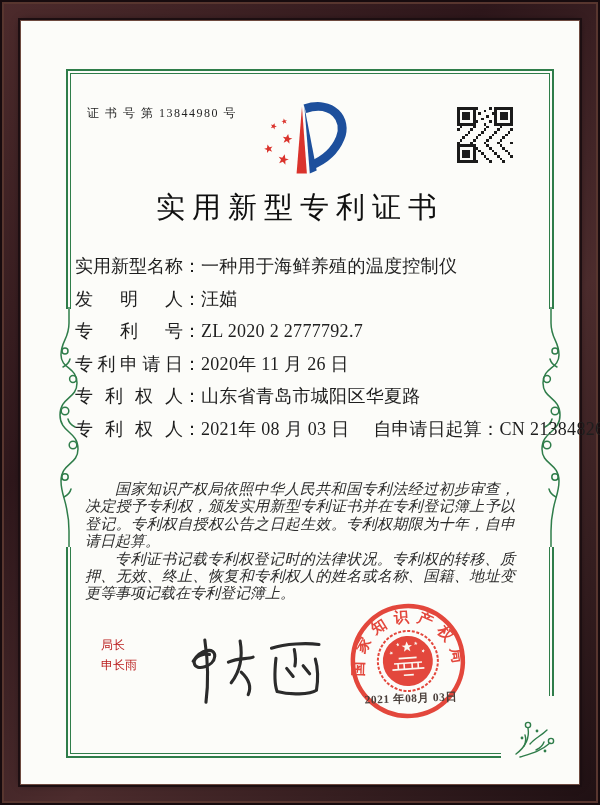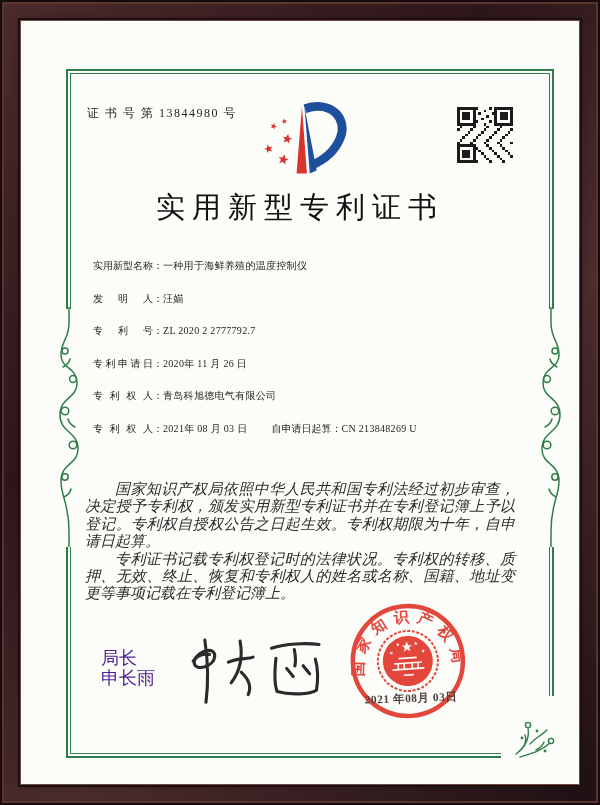--- a/index.html
+++ b/index.html
@@ -21,32 +21,32 @@
   .cover{position:absolute;background:var(--paper)}
   .orn{position:absolute;color:var(--border-green)}
   
   .cert-no{position:absolute;left:66px;top:84px;font-size:12px;letter-spacing:1.5px;color:#1f1f1f}
   .logo{position:absolute;left:231px;top:74px;width:98px;height:88px}
   .qr{position:absolute;left:436px;top:86px;width:56px;height:56px}
   .qr svg{width:100%;height:100%;fill:#1b1b1b;shape-rendering:crispEdges}
   .title{position:absolute;left:0;top:167px;width:100%;text-align:center;
     font-size:29px;font-weight:400;letter-spacing:7px;color:#101010}
   
-  .fields{position:absolute;left:72px;top:238px;right:36px;font-size:10px;color:#1e1e1e}
+  .fields{position:absolute;left:54px;top:238px;right:36px;font-size:18px;color:#1e1e1e}
   .frow{height:32.5px;line-height:14px;white-space:nowrap}
   .flabel{display:inline-block;width:6em;text-align:justify;text-align-last:justify;vertical-align:top}
   .fcolon{display:inline-block;vertical-align:top}
   .fvalue{display:inline-block;vertical-align:top;letter-spacing:.3px}
   .grant-gap{display:inline-block;width:24px}
   
   .paras{position:absolute;left:64px;right:64px;top:460px;font-size:15px;
     line-height:17.4px;text-align:justify;font-style:italic;color:#2b2b2b}
   .paras p{text-indent:2em}
   
-  .signer{position:absolute;left:80px;top:628px;font-size:18px;line-height:19.5px;color:#4c1d95}
+  .signer{position:absolute;left:80px;top:615px;font-size:12px;line-height:19.5px;color:#b91c1c}
   .signature{position:absolute;left:160px;top:610px;width:145px;height:75px}
   .signature svg{width:100%;height:100%;transform:rotate(-2deg)}
   .seal{position:absolute;left:312px;top:567px;width:150px;height:150px;opacity:.93}
   .seal svg{width:100%;height:100%;transform:rotate(-4deg)}
   .seal-date{position:absolute;left:325px;top:670px;width:130px;text-align:center;
     font-size:11.5px;font-weight:600;letter-spacing:.5px;color:#4a3f3a;transform:rotate(-2deg)}
 </style>
 </head>
 <body>
 
@@ -188,21 +188,21 @@
         </svg>
     </div>
 
     <h1 class="title">实用新型专利证书</h1>
 
     <div class="fields">
       <div class="frow"><span class="flabel">实用新型名称</span><span class="fcolon">：</span><span class="fvalue">一种用于海鲜养殖的温度控制仪</span></div>
       <div class="frow"><span class="flabel">发明人</span><span class="fcolon">：</span><span class="fvalue">汪媌</span></div>
       <div class="frow"><span class="flabel">专利号</span><span class="fcolon">：</span><span class="fvalue">ZL 2020 2 2777792.7</span></div>
       <div class="frow"><span class="flabel">专利申请日</span><span class="fcolon">：</span><span class="fvalue">2020年 11 月 26 日</span></div>
-      <div class="frow"><span class="flabel">专利权人</span><span class="fcolon">：</span><span class="fvalue">青岛科旭德电气有限公司</span></div>
+      <div class="frow"><span class="flabel">专利权人</span><span class="fcolon">：</span><span class="fvalue">山东省青岛市城阳区华夏路</span></div>
       <div class="frow"><span class="flabel">专利权人</span><span class="fcolon">：</span><span class="fvalue">2021年 08 月 03 日</span><span class="grant-gap"></span><span class="flabel">自申请日起算</span><span class="fcolon">：</span><span class="fvalue">CN 213848269 U</span></div>
     </div>
 
     <div class="paras">
       <p>国家知识产权局依照中华人民共和国专利法经过初步审查，决定授予专利权，颁发实用新型专利证书并在专利登记簿上予以登记。专利权自授权公告之日起生效。专利权期限为十年，自申请日起算。</p>
       <p>专利证书记载专利权登记时的法律状况。专利权的转移、质押、无效、终止、恢复和专利权人的姓名或名称、国籍、地址变更等事项记载在专利登记簿上。</p>
     </div>
 
     <div class="signer">
       <div>局长</div>

